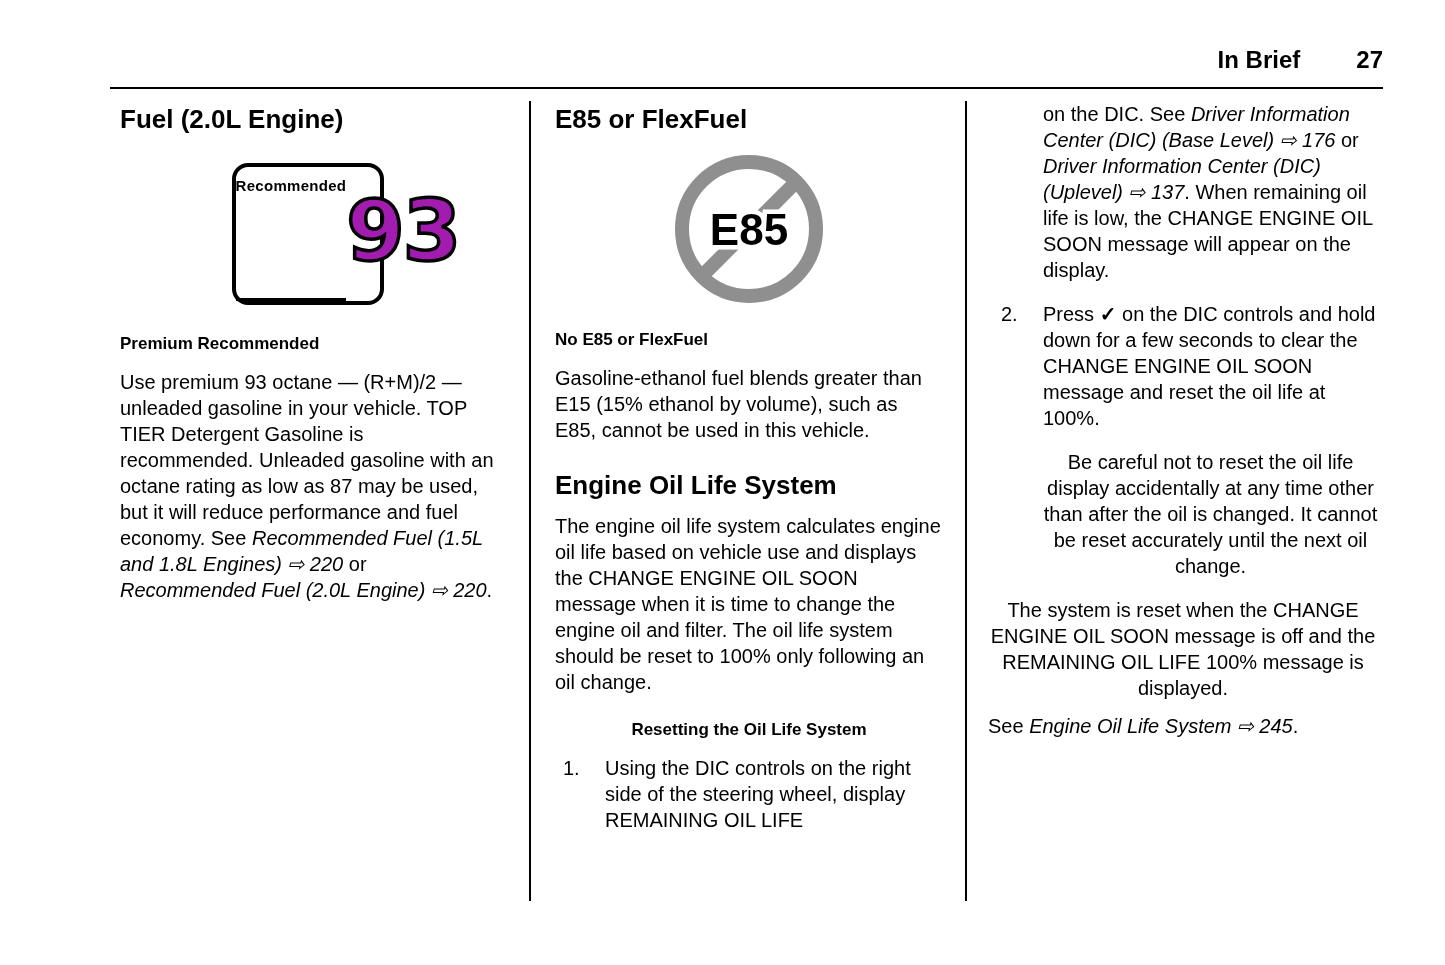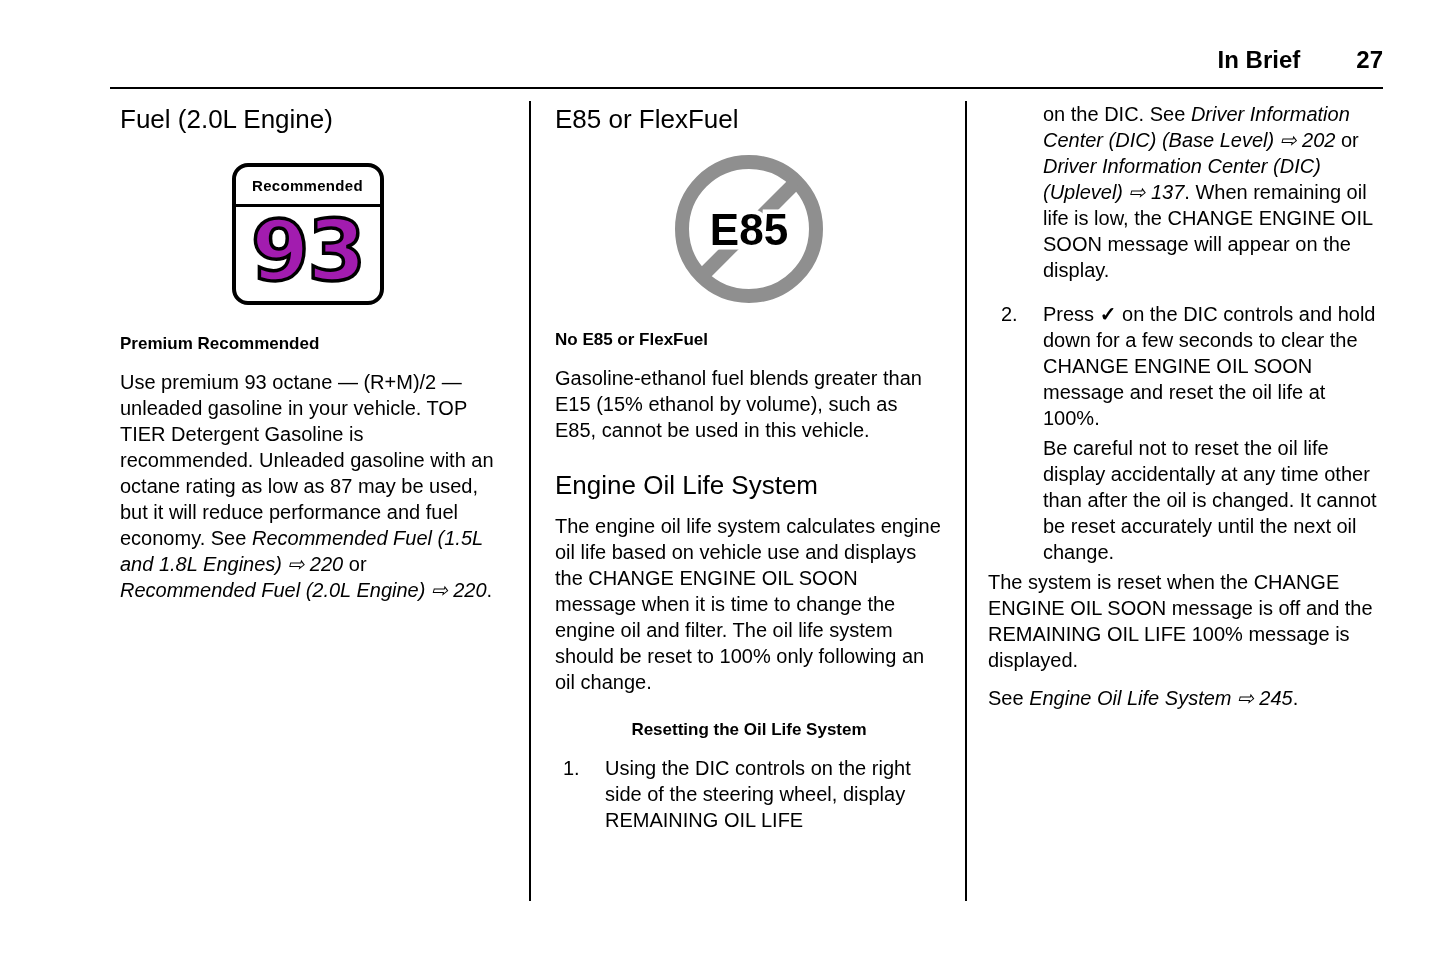--- a/index.html
+++ b/index.html
@@ -28,32 +28,32 @@
   
   .cols { display:flex; margin-left:120px; margin-top:12px; align-items:flex-start; }
   .col  { font-size:20px; line-height:26px; }
   .col1 { width:375px; }
   .col2 { width:388px; }
   .col3 { width:390px; }
   .vdiv { width:2px; background:#000; height:800px; flex-shrink:0; }
   .vdiv1 { margin:0 24px 0 34px; }
   .vdiv2 { margin:0 21px 0 22px; }
 
-  .h1 { font-size:26px; font-weight:normal; line-height:32px; margin-top:2px; }
+  .h1 { font-size:26px; font-weight:bold; line-height:32px; margin-top:2px; }
   .h2 { font-size:17px; font-weight:bold; line-height:26px; }
   .body-para { margin-top:12px; }
   i { font-style:italic; }
 
   
   .badge {
     width:152px; height:142px;
     border:4px solid #000;
     border-radius:16px;
     margin:28px auto 0;
-    display:flex; flex-direction:column;
+    display:flex; flex-direction:row;
     background:#fff;
   }
   .badge-label {
     font-size:15px; font-weight:bold; text-align:center;
     padding:6px 0 5px;
     border-bottom:3px solid #000;
     letter-spacing:0.3px;
   }
   .badge-octane {
     flex:1; display:flex; align-items:center; justify-content:center;
@@ -65,21 +65,21 @@
     letter-spacing:-2px;
     padding-bottom:6px;
   }
 
   
   .sign-wrap { width:160px; margin:14px auto 12px; }
 
   .mt26 { margin-top:26px; }
   .mt22 { margin-top:22px;text-align:center; }
   .mt18 { margin-top:18px; }
-  .mt14 { margin-top:4px; }
+  .mt14 { margin-top:18px;text-align:center; }
   .mt12 { margin-top:12px; }
 
   
   .step { display:flex; }
   .col2 .step { padding-left:8px; }
   .col3 .step { padding-left:13px; }
   .step-num { width:42px; flex-shrink:0; }
   .step-text { flex:1; }
 
   .indent55 { margin-left:55px; }
@@ -136,21 +136,21 @@
       <div class="step mt12">
         <span class="step-num">1.</span>
         <span class="step-text">Using the DIC controls on the right side of the steering wheel, display REMAINING OIL LIFE</span>
       </div>
     </div>
 
     <div class="vdiv vdiv2"></div>
 
     <div class="col col3">
 
-      <p class="indent55"><span>on the DIC. See </span><i>Driver Information Center (DIC) (Base Level) ⇨ 202</i><span> or </span><br><i>Driver Information Center (DIC) (Uplevel) ⇨ 137</i><span>. When remaining oil life is low, the CHANGE ENGINE OIL SOON message will appear on the display.</span></p>
+      <p class="indent55"><span>on the DIC. See </span><i>Driver Information Center (DIC) (Base Level) ⇨ 176</i><span> or </span><br><i>Driver Information Center (DIC) (Uplevel) ⇨ 137</i><span>. When remaining oil life is low, the CHANGE ENGINE OIL SOON message will appear on the display.</span></p>
 
       <div class="step mt18">
         <span class="step-num">2.</span>
         <span class="step-text"><span>Press </span><span class="check">✓</span><span> on the DIC controls and hold down for a few seconds to clear the CHANGE ENGINE OIL SOON message and reset the oil life at 100%.</span></span>
       </div>
 
       <p class="indent55 mt14">Be careful not to reset the oil life display accidentally at any time other than after the oil is changed. It cannot be reset accurately until the next oil change.</p>
 
       <p class="mt14">The system is reset when the CHANGE ENGINE OIL SOON message is off and the REMAINING OIL LIFE 100% message is displayed.</p>
 

